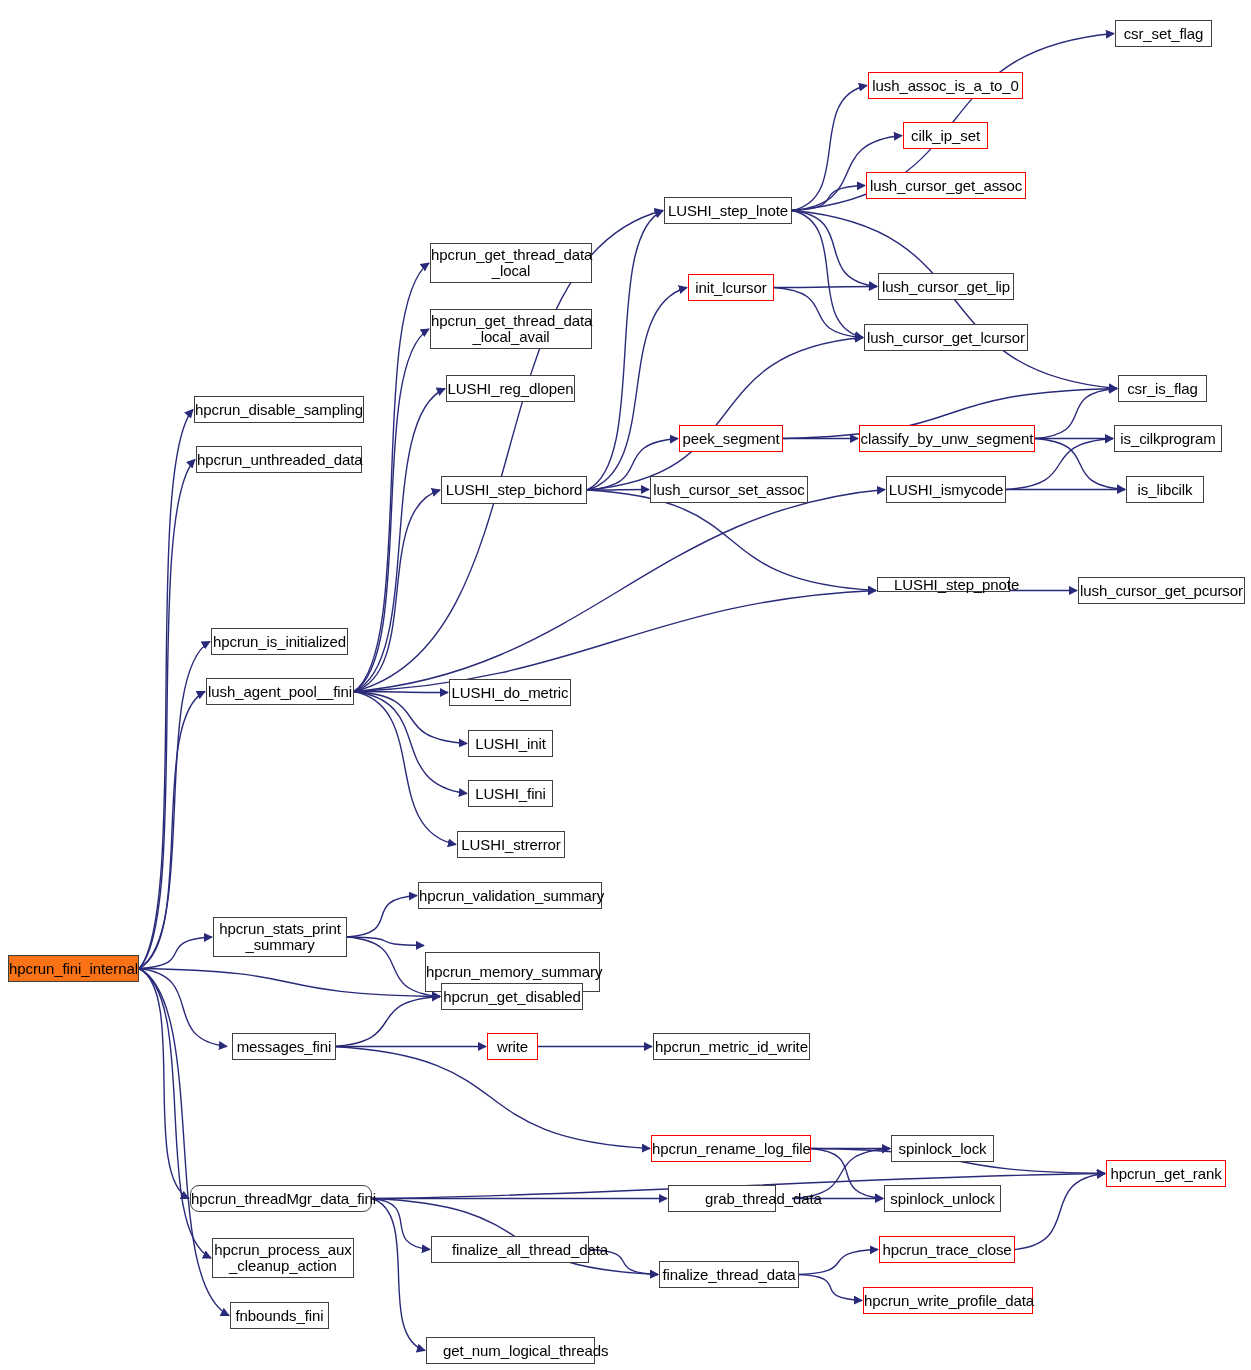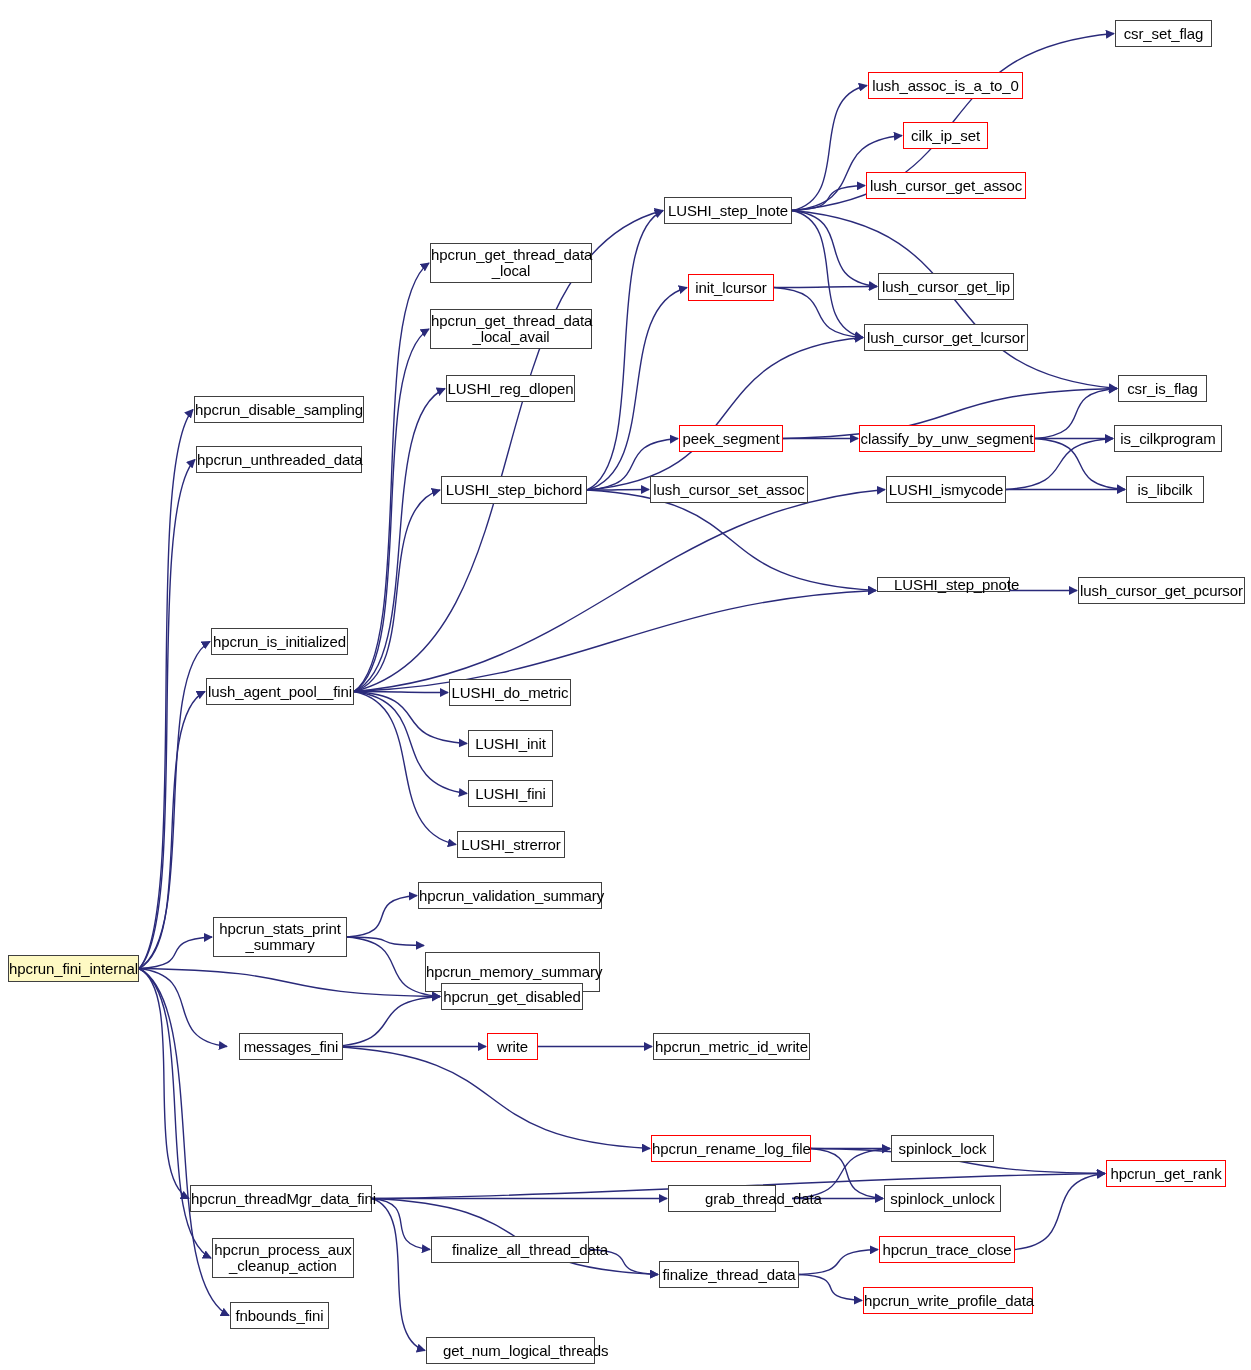--- a/index.html
+++ b/index.html
@@ -37,21 +37,21 @@
     font-size: 15px;
     line-height: 16px;
     white-space: pre-line;
     letter-spacing: -0.1px;
     z-index: 5;
   }
   .node.red {
     border-color: #ff0000;
   }
   .node.root {
-    background: #fef9c3;
+    background: #f97316;
     border-color: #404040;
   }
   .node-label {
     display: block;
     width: 100%;
     padding: 0 3px;
     white-space: pre-line;
   }
 </style>
 </head>
@@ -133,22 +133,22 @@
       </g>
   </svg>
   <div id="nodes-group">
       <div class="node root" style="left: 8px; top: 955px; width: 131px; height: 27px;"><span class="node-label">hpcrun_fini_internal</span></div>
       <div class="node" style="left: 194px; top: 396px; width: 170px; height: 27px;"><span class="node-label">hpcrun_disable_sampling</span></div>
       <div class="node" style="left: 196px; top: 446px; width: 166px; height: 27px;"><span class="node-label">hpcrun_unthreaded_data</span></div>
       <div class="node" style="left: 211px; top: 628px; width: 137px; height: 27px;"><span class="node-label">hpcrun_is_initialized</span></div>
       <div class="node" style="left: 206px; top: 678px; width: 148px; height: 27px;"><span class="node-label">lush_agent_pool__fini</span></div>
       <div class="node" style="left: 213px; top: 917px; width: 134px; height: 40px;"><span class="node-label">hpcrun_stats_print
 _summary</span></div>
-      <div class="node" style="left: 239px; top: 1033px; width: 104px; height: 27px;"><span class="node-label">messages_fini</span></div>
-      <div class="node" style="left: 190px; top: 1185px; width: 182px; height: 27px;"><span class="node-label">hpcrun_threadMgr_data_fini</span></div>
+      <div class="node" style="left: 232px; top: 1033px; width: 104px; height: 27px;"><span class="node-label">messages_fini</span></div>
+      <div class="node" style="left: 190px; top: 1185px; width: 182px; height: 27px; border-radius: 9px;"><span class="node-label">hpcrun_threadMgr_data_fini</span></div>
       <div class="node" style="left: 212px; top: 1238px; width: 142px; height: 40px;"><span class="node-label">hpcrun_process_aux
 _cleanup_action</span></div>
       <div class="node" style="left: 230px; top: 1302px; width: 99px; height: 27px;"><span class="node-label">fnbounds_fini</span></div>
       <div class="node" style="left: 430px; top: 243px; width: 162px; height: 40px;"><span class="node-label">hpcrun_get_thread_data
 _local</span></div>
       <div class="node" style="left: 430px; top: 309px; width: 162px; height: 40px;"><span class="node-label">hpcrun_get_thread_data
 _local_avail</span></div>
       <div class="node" style="left: 446px; top: 375px; width: 129px; height: 27px;"><span class="node-label">LUSHI_reg_dlopen</span></div>
       <div class="node" style="left: 441px; top: 476px; width: 146px; height: 28px;"><span class="node-label">LUSHI_step_bichord</span></div>
       <div class="node" style="left: 449px; top: 679px; width: 122px; height: 27px;"><span class="node-label">LUSHI_do_metric</span></div>

